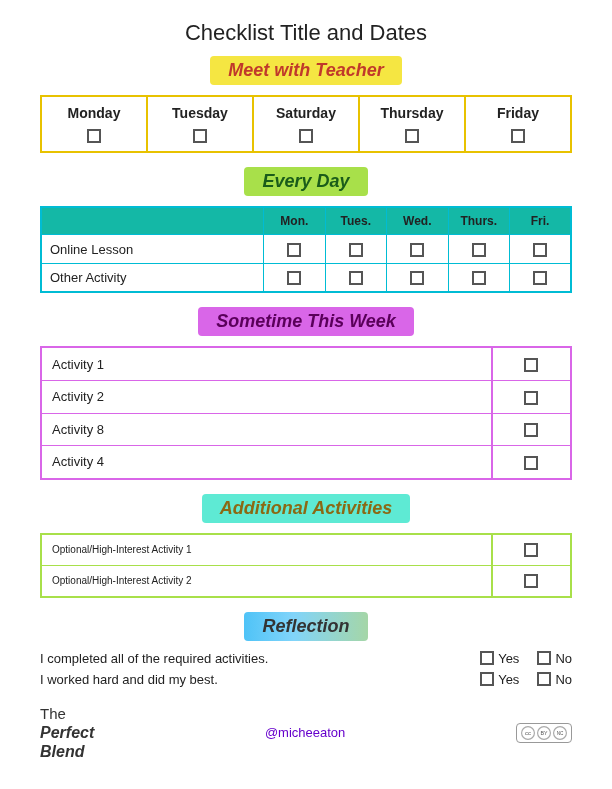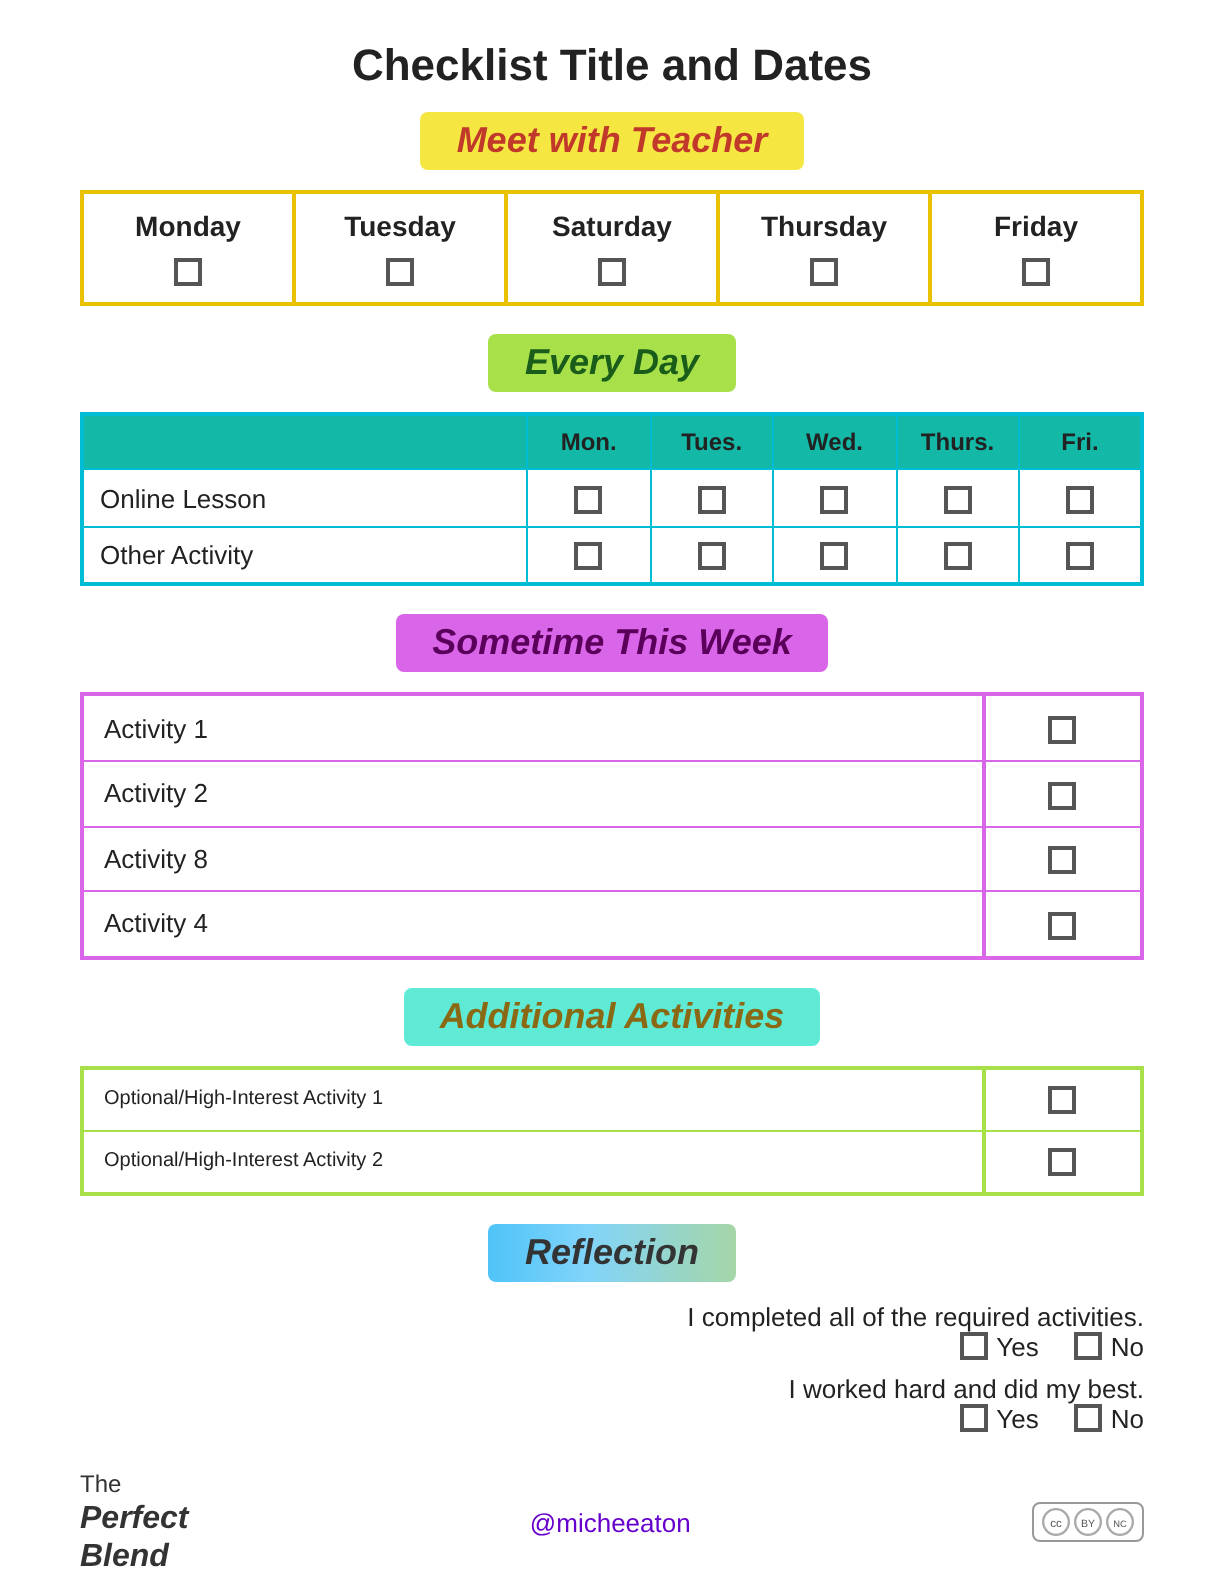--- a/index.html
+++ b/index.html
@@ -7,21 +7,21 @@
       font-family: Arial, sans-serif;
       background: #fff;
       width: 612px;
       min-height: 789px;
       padding: 20px 40px;
       color: #222;
     }
     h1.main-title {
       text-align: center;
       font-size: 22px;
-      font-weight: bold;
+      font-weight: normal;
       margin-bottom: 10px;
     }
     .section-label {
       display: block;
       text-align: left;
       margin: 0 auto 10px auto;
       font-size: 18px;
       font-weight: bold;
       font-style: italic;
       padding: 4px 18px;
@@ -101,21 +101,20 @@
     }
     .additional-table td:first-child { width: 85%; }
     .additional-table td:last-child { text-align: center; width: 15%; border-left: 2px solid #a8e04a; }
 
     
     .reflection-row {
       display: flex;
       align-items: flex-end;
       margin-bottom: 6px;
       font-size: 13px;
-      flex-direction: column;
     }
     .reflection-row .text { flex: 1; }
     .reflection-row .choices { display: flex; gap: 18px; }
     .choice-item { display: flex; align-items: center; gap: 4px; font-size: 13px; }
 
     
     .checkbox {
       display: inline-block;
       width: 14px;
       height: 14px;
@@ -128,21 +127,21 @@
       display: flex;
       align-items: center;
       justify-content: space-between;
       margin-top: 18px;
     }
     .footer-logo {
       font-size: 11px;
       color: #333;
       line-height: 1.2;
     }
-    .footer-logo .the { font-size: 12px; }
+    .footer-logo .the { font-size: 15px; }
     .footer-logo .pb { font-size: 16px; font-weight: bold; font-style: italic; }
     .footer-link { color: #6600cc; font-size: 13px; text-decoration: none; }
     .cc-badge {
       display: flex;
       align-items: center;
       gap: 2px;
       border: 1px solid #999;
       border-radius: 4px;
       padding: 2px 4px;
       font-size: 10px;

